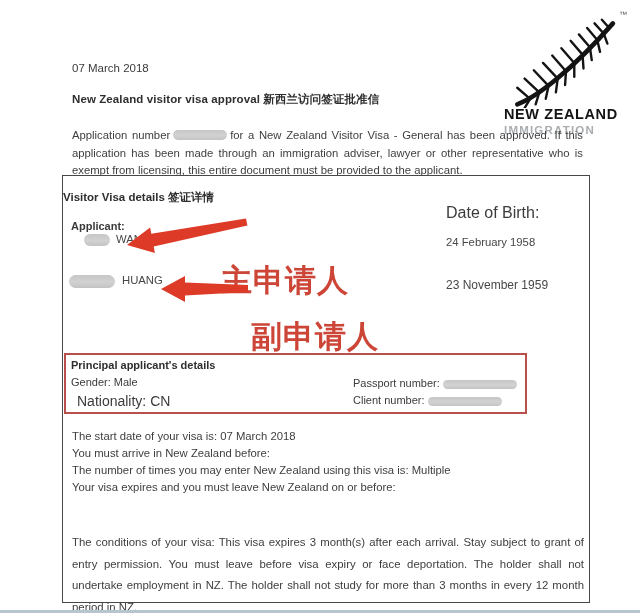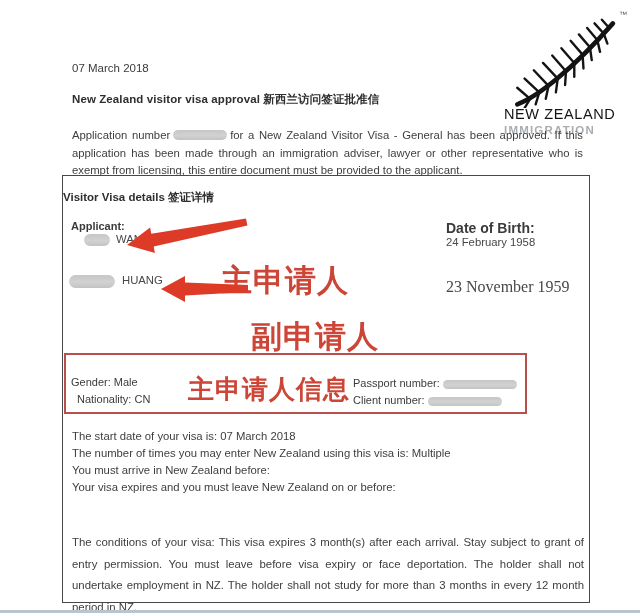--- a/index.html
+++ b/index.html
@@ -14,36 +14,36 @@
   #letter-heading{left:72px;top:92px;font-size:11.5px;font-weight:700;color:#2e2e2e;letter-spacing:.1px;}
   #intro-paragraph{
     left:72px;top:116px;width:511px;font-size:11.3px;line-height:17.5px;
     text-align:justify;color:#3e3e3e;
   }
 
   
   #logo{left:502px;top:10px;width:125px;height:130px;}
   #logo .fern{position:absolute;left:8px;top:6px;}
   #logo .tm{position:absolute;right:0px;top:0px;font-size:8px;color:#555;}
-  #logo .brand1{position:absolute;left:2px;top:96px;font-size:14.5px;font-weight:400;color:#141414;letter-spacing:.6px;white-space:nowrap;}
+  #logo .brand1{position:absolute;left:2px;top:96px;font-size:14.5px;font-weight:700;color:#141414;letter-spacing:.6px;white-space:nowrap;}
   #logo .brand2{position:absolute;left:2px;top:114px;font-size:11.5px;font-weight:700;color:#a9adb0;letter-spacing:1.2px;white-space:nowrap;}
 
   
   #visa-box{
     left:62px;top:175px;width:528px;height:428px;border:1.6px solid #474747;box-sizing:border-box;
   }
   #visa-title{left:0;top:14px;width:100%;text-align:left;font-size:11.5px;font-weight:700;color:#2e2e2e;}
 
   #applicant-label{left:8px;top:44px;font-size:11px;font-weight:700;}
-  #dob-label{left:383px;top:44px;font-size:14px;font-weight:700;}
+  #dob-label{left:383px;top:28px;font-size:16px;font-weight:400;}
   .name-row{font-size:11.3px;color:#474747;white-space:nowrap;}
   #row-wang{left:21px;top:57px;}
   #row-huang{left:6px;top:98px;}
   #dob-wang{left:383px;top:60px;font-size:11.3px;color:#474747;}
-  #dob-huang{left:383px;top:102px;font-size:16px;color:#474747;font-family:Liberation Serif, serif;}
+  #dob-huang{left:383px;top:102px;font-size:12px;color:#474747;}
 
   
   .blob{display:inline-block;background:linear-gradient(#c6c6c6,#d2d2d2 55%,#c3c3c3);border-radius:7px;vertical-align:middle;}
   .blob-inline{width:54px;height:10px;margin:0 3px 2px 3px;}
   .blob-wang{width:26px;height:12px;margin-right:6px;}
   .blob-huang{width:46px;height:13px;margin-right:7px;}
   .blob-num{width:74px;height:9px;margin-left:3px;}
 
   
   .zh-red{
@@ -54,21 +54,21 @@
   #anno-secondary{left:188px;top:92px;font-size:31px;letter-spacing:1px;margin-top:48px;}
   #anno-principal-info{left:125px;top:196px;font-size:26px;letter-spacing:1px;z-index:5;}
   #arrow-layer{left:0;top:0;width:528px;height:428px;pointer-events:none;z-index:4;}
 
   
   #principal-box{
     left:1px;top:177px;width:463px;height:61px;border:2.4px solid #b8504b;box-sizing:border-box;
   }
   #pd-heading{left:5px;top:4px;font-size:11px;font-weight:700;color:#2e2e2e;}
   #pd-gender{left:5px;top:21px;font-size:11px;}
-  #pd-nationality{left:5px;top:38px;font-size:11px;padding-left:6px;}
+  #pd-nationality{left:5px;top:38px;font-size:14px;padding-left:6px;}
   #pd-passport{left:287px;top:22px;font-size:11px;white-space:nowrap;}
   #pd-client{left:287px;top:39px;font-size:11px;white-space:nowrap;}
 
   
   #visa-terms{left:9px;top:252px;font-size:11.3px;line-height:17px;color:#3e3e3e;white-space:nowrap;}
 
   
   #conditions{
     left:9px;top:345px;width:512px;font-size:11.4px;line-height:21.5px;
     text-align:justify;color:#3e3e3e;
@@ -140,37 +140,37 @@
     </div>
     <div class="abs" id="dob-huang">23 November 1959</div>
 
     <svg class="abs" id="arrow-layer" viewBox="0 0 528 428">
       <polygon fill="#dd3a28" points="183,42.6 88.3,57.8 87.1,51.4 64,69 91.9,77 90.7,70.6 184.4,49.4"></polygon>
       <polygon fill="#dd3a28" points="185,109 122,106.5 122,100 98,113 122,126 122,119.5 185,116"></polygon>
     </svg>
 
     <div class="zh-red" id="anno-principal">主申请人</div>
     <div class="zh-red" id="anno-secondary">副申请人</div>
-    <div class="zh-red" id="anno-principal-info">主申请人信息</div>
 
     <div class="abs" id="principal-box">
+      <div class="abs" id="pd-heading">Principal applicant's details</div>
       <div class="abs" id="pd-gender">Gender: Male</div>
       <div class="abs" id="pd-nationality">Nationality: CN</div>
       <div class="abs" id="pd-passport">
         <span>Passport number:</span><span class="blob blob-num"></span>
       </div>
       <div class="abs" id="pd-client">
         <span>Client number:</span><span class="blob blob-num"></span>
       </div>
     </div>
 
     <div class="abs" id="visa-terms">
       <div>The start date of your visa is: 07 March 2018</div>
+      <div>You must arrive in New Zealand before:</div>
       <div>The number of times you may enter New Zealand using this visa is: Multiple</div>
-      <div>You must arrive in New Zealand before:</div>
       <div>Your visa expires and you must leave New Zealand on or before:</div>
     </div>
 
     <p class="abs" id="conditions">The conditions of your visa: This visa expires 3 month(s) after each arrival.  Stay subject to grant of entry permission. You must leave before visa expiry or face deportation. The holder shall not undertake employment in NZ. The holder shall not study for more than 3 months in every 12 month period in NZ.</p>
   </div>
 
   <div class="abs" id="bottom-strip"></div>
 </div>
 
 </body></html>

